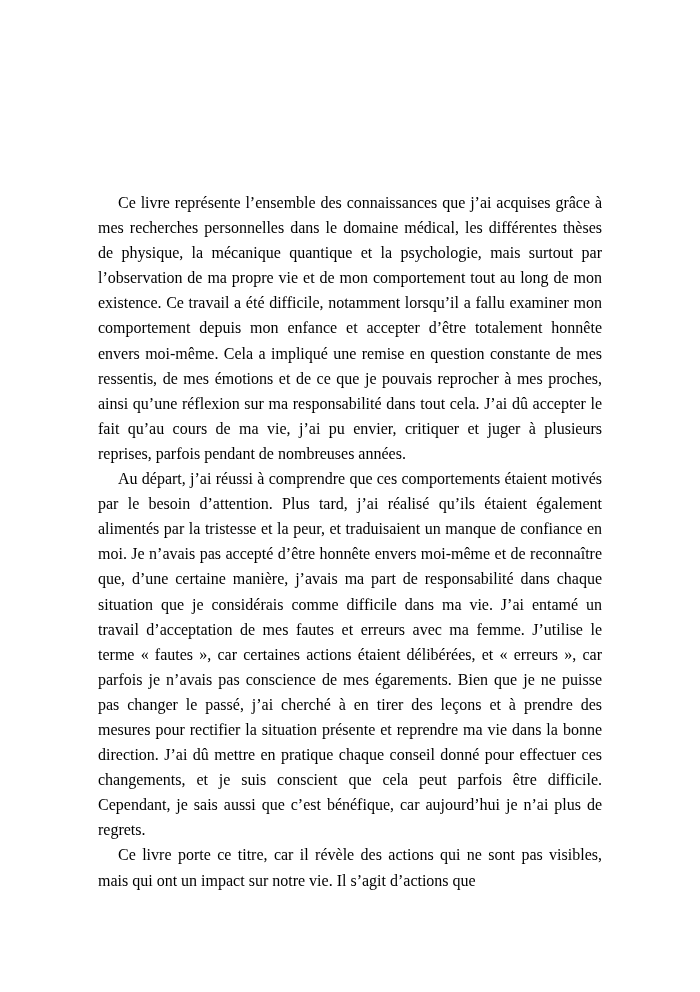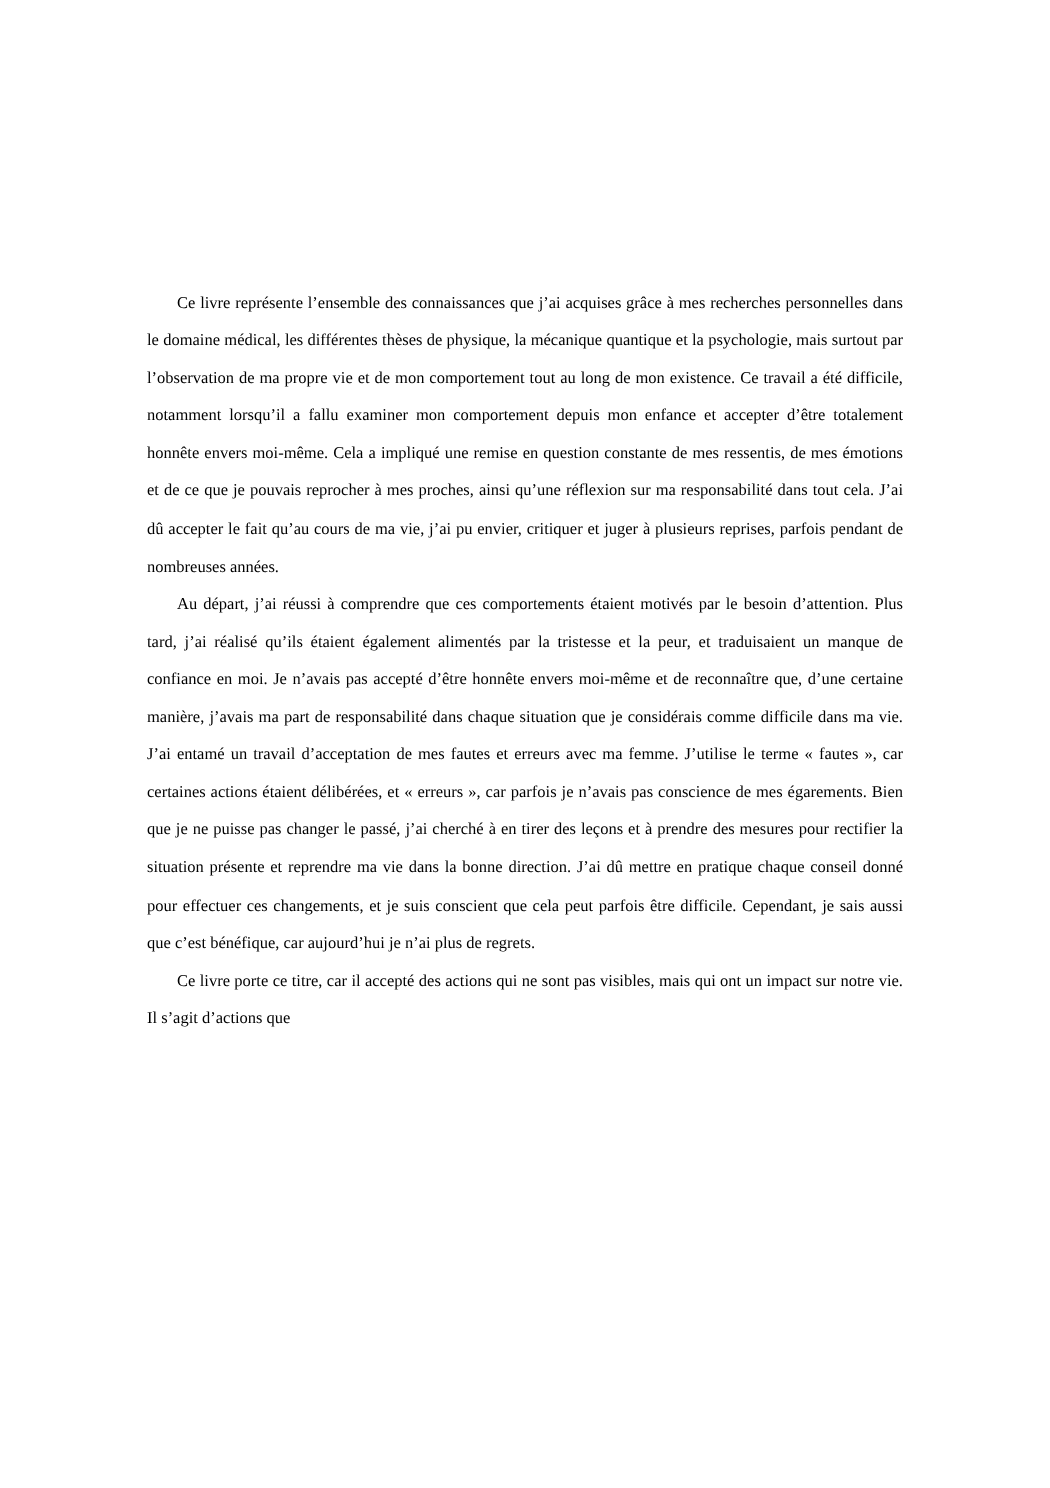--- a/index.html
+++ b/index.html
@@ -24,35 +24,35 @@
   }
   .text-column {
     position: absolute;
     left: 98px;
     top: 190px;
     width: 504px;
   }
   .body-paragraph {
     margin: 0;
     padding: 0;
-    font-size: 11px;
+    font-size: 16px;
     line-height: 25.1px;
     text-align: justify;
     text-justify: inter-word;
     text-indent: 20px;
     color: #000000;
     -webkit-font-smoothing: antialiased;
     hyphens: none;
   }
   .body-paragraph:last-child {
     
   }
 </style>
 </head>
 <body>
 
 <div class="page">
   <div class="text-column">
     <p class="body-paragraph">Ce livre représente l’ensemble des connaissances que j’ai acquises grâce à mes recherches personnelles dans le domaine médical, les différentes thèses de physique, la mécanique quantique et la psychologie, mais surtout par l’observation de ma propre vie et de mon comportement tout au long de mon existence. Ce travail a été difficile, notamment lorsqu’il a fallu examiner mon comportement depuis mon enfance et accepter d’être totalement honnête envers moi-même. Cela a impliqué une remise en question constante de mes ressentis, de mes émotions et de ce que je pouvais reprocher à mes proches, ainsi qu’une réflexion sur ma responsabilité dans tout cela. J’ai dû accepter le fait qu’au cours de ma vie, j’ai pu envier, critiquer et juger à plusieurs reprises, parfois pendant de nombreuses années.</p>
     <p class="body-paragraph">Au départ, j’ai réussi à comprendre que ces comportements étaient motivés par le besoin d’attention. Plus tard, j’ai réalisé qu’ils étaient également alimentés par la tristesse et la peur, et traduisaient un manque de confiance en moi. Je n’avais pas accepté d’être honnête envers moi-même et de reconnaître que, d’une certaine manière, j’avais ma part de responsabilité dans chaque situation que je considérais comme difficile dans ma vie. J’ai entamé un travail d’acceptation de mes fautes et erreurs avec ma femme. J’utilise le terme « fautes », car certaines actions étaient délibérées, et « erreurs », car parfois je n’avais pas conscience de mes égarements. Bien que je ne puisse pas changer le passé, j’ai cherché à en tirer des leçons et à prendre des mesures pour rectifier la situation présente et reprendre ma vie dans la bonne direction. J’ai dû mettre en pratique chaque conseil donné pour effectuer ces changements, et je suis conscient que cela peut parfois être difficile. Cependant, je sais aussi que c’est bénéfique, car aujourd’hui je n’ai plus de regrets.</p>
-    <p class="body-paragraph">Ce livre porte ce titre, car il accepté des actions qui ne sont pas visibles, mais qui ont un impact sur notre vie. Il s’agit d’actions que</p>
+    <p class="body-paragraph">Ce livre porte ce titre, car il révèle des actions qui ne sont pas visibles, mais qui ont un impact sur notre vie. Il s’agit d’actions que</p>
   </div>
 </div>
 
 </body></html>

